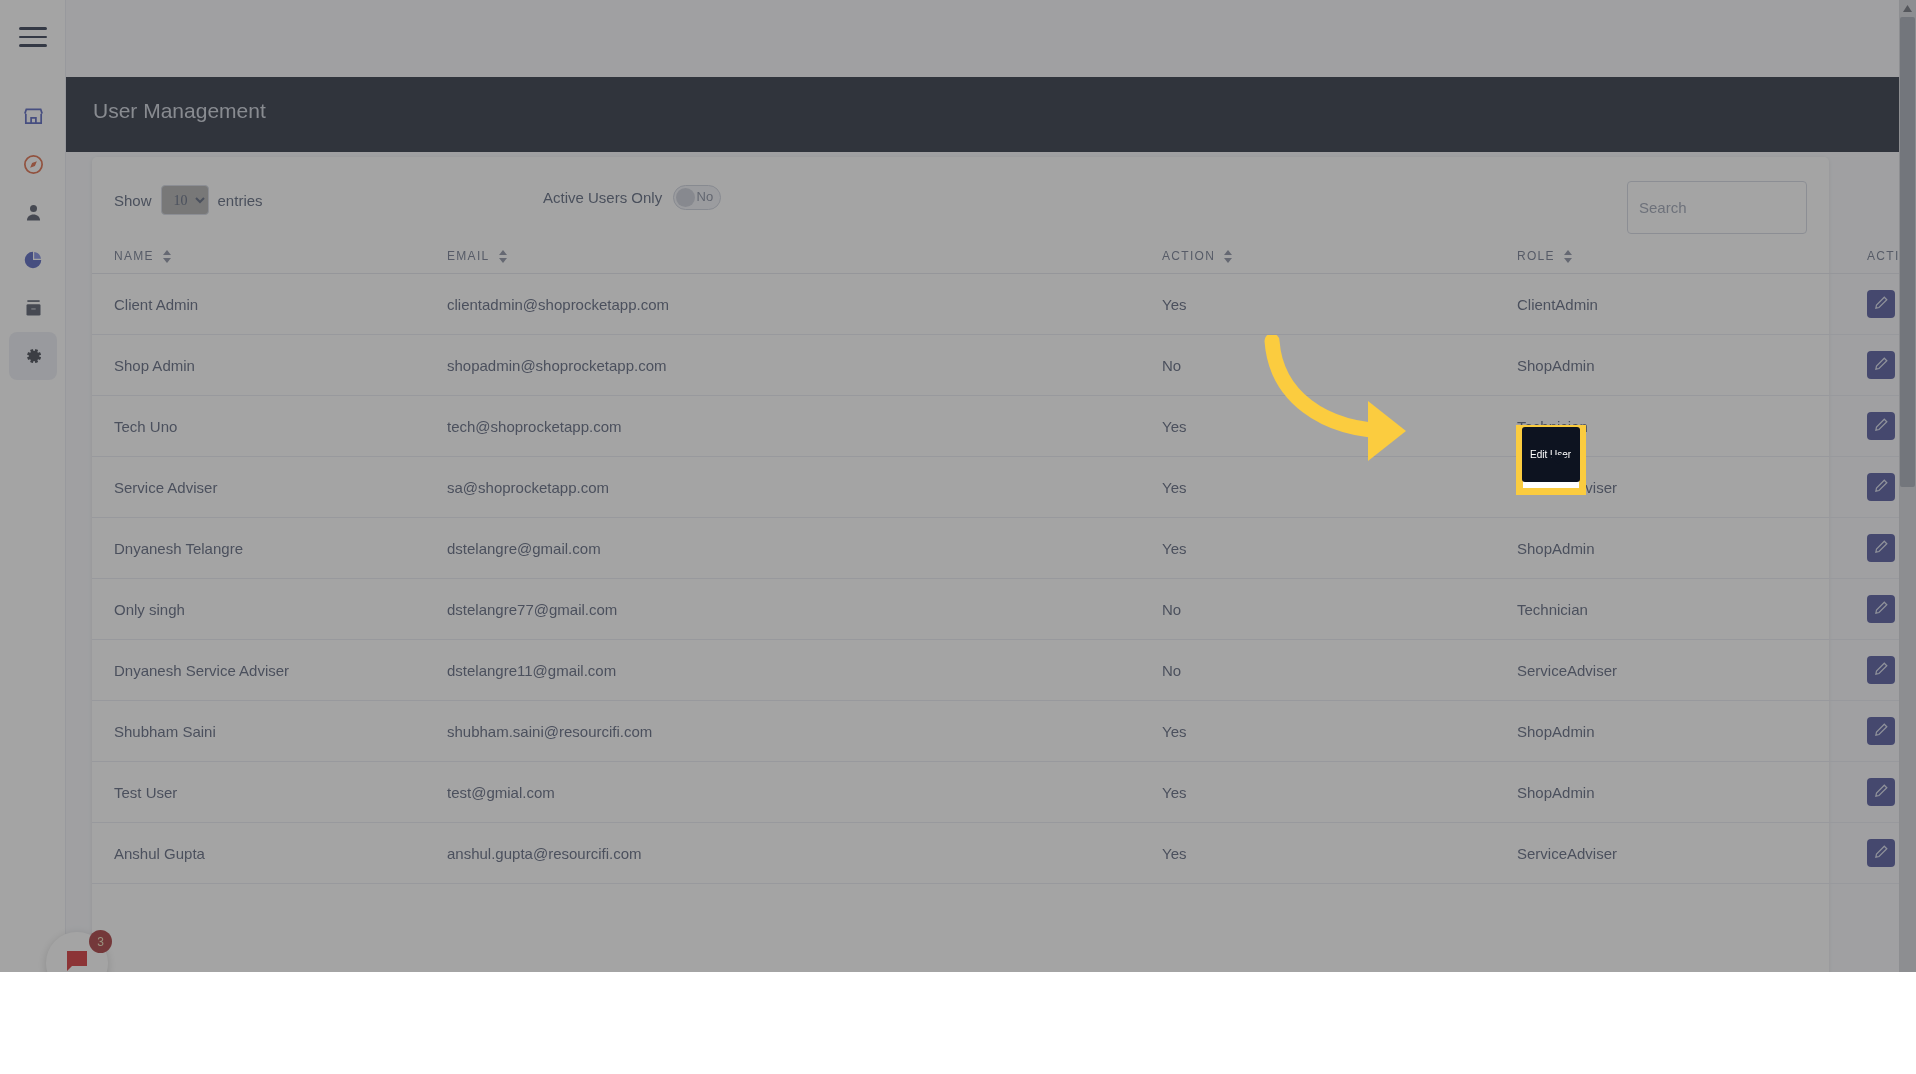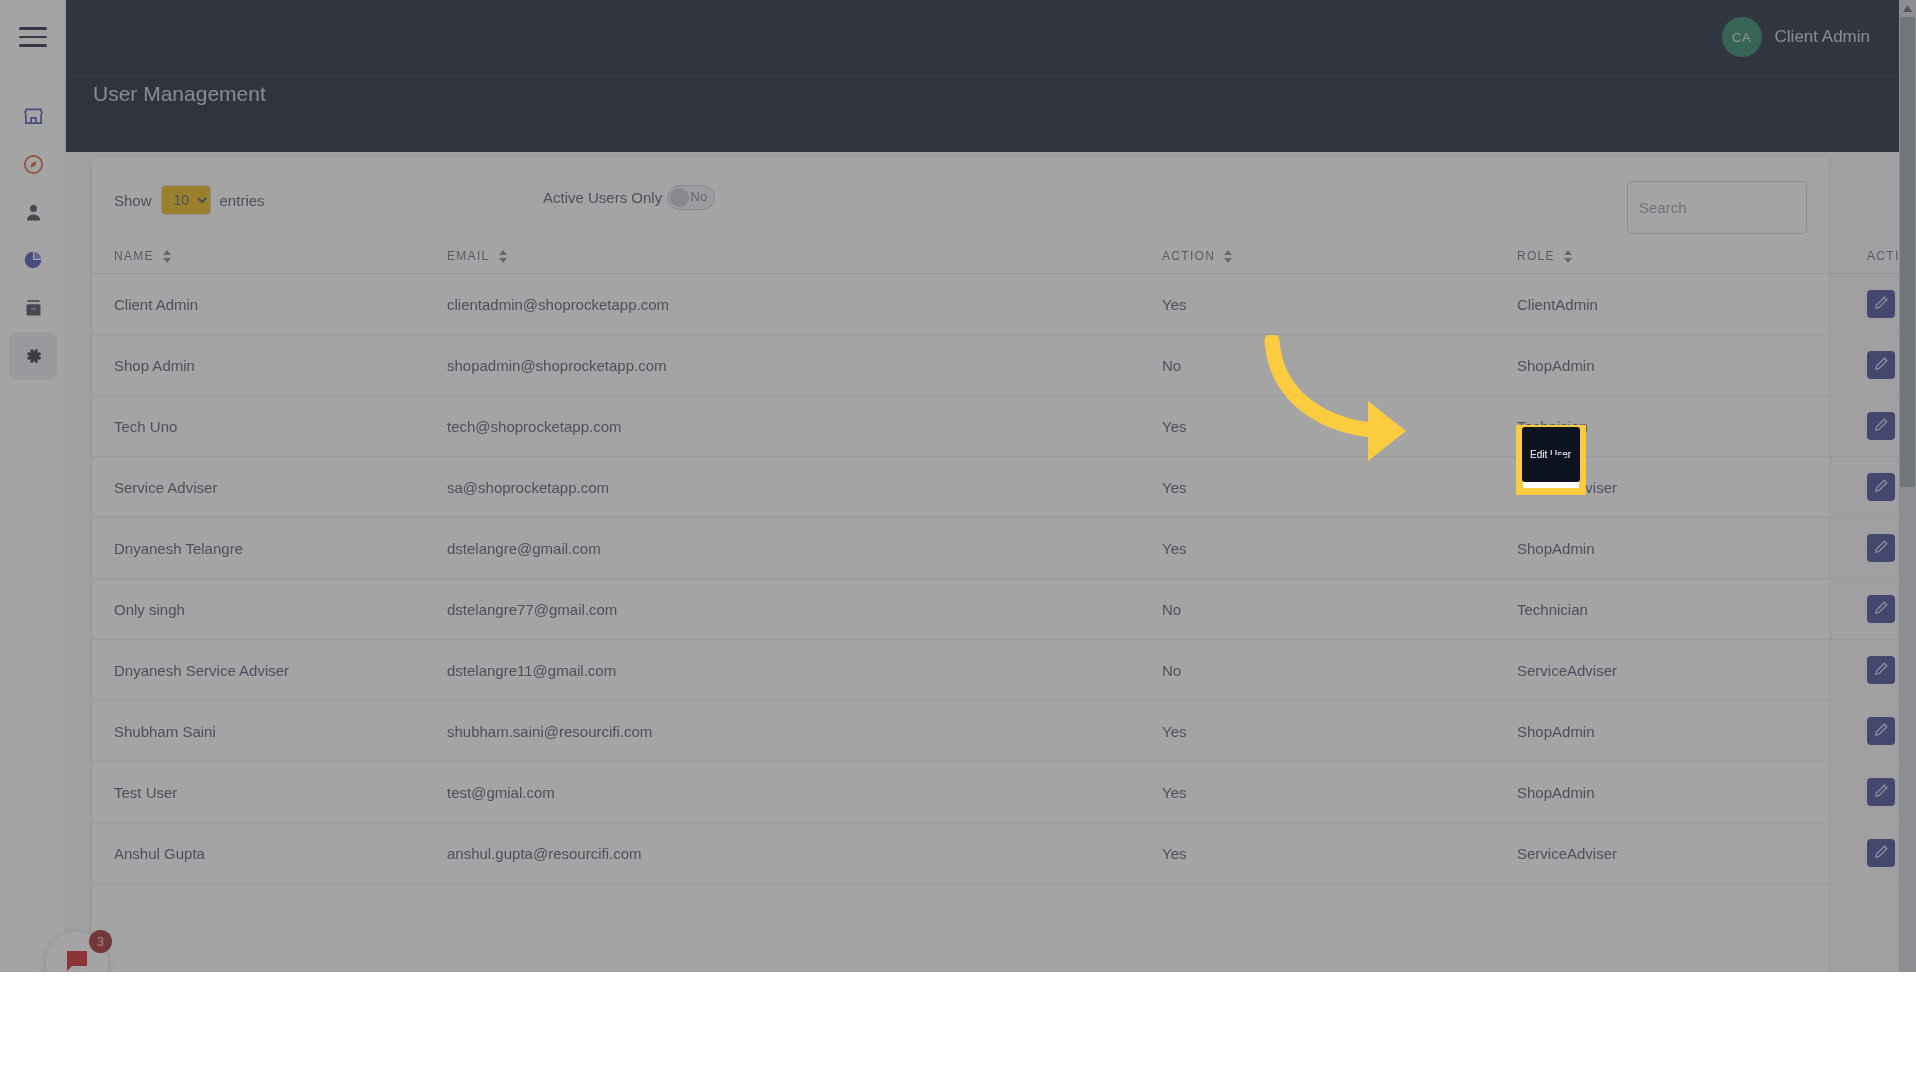--- a/index.html
+++ b/index.html
@@ -96,21 +96,21 @@
 
   
   #page-head {
     position: absolute;
     left: 66px; top: 77px;
     width: 1850px; height: 75px;
     background: #0d1526;
   }
   #page-title {
     position: absolute;
-    left: 27px; top: 5px;
+    left: 27px; top: 22px;
     color: #c4cad6;
     font-size: 21px;
   }
 
   
   #card {
     position: absolute;
     left: 92px; top: 157px;
     width: 1737px;
     min-height: 830px;
@@ -159,32 +159,32 @@
     align-items: center;
     gap: 9px;
     font-size: 15px;
     color: #44506a;
   }
   #entries-select {
     height: 30px;
     padding: 0 4px 0 8px;
     border: 1px solid #ccd2de;
     border-radius: 4px;
-    background: #eab308;
-    font-family: Liberation Sans, sans-serif;
+    background: #a3a3a3;
+    font-family: Liberation Serif, serif;
     font-size: 14px;
     color: #44506a;
     cursor: pointer;
   }
   #active-only {
     position: absolute;
     left: 451px; top: 28px;
     display: flex;
     align-items: center;
-    gap: 5px;
+    gap: 11px;
     font-size: 15px;
     color: #44506a;
   }
   #toggle {
     width: 48px; height: 25px;
     border-radius: 13px;
     border: 1px solid #c3c9d6;
     background: #eceef4;
     position: relative;
     cursor: pointer;
@@ -473,26 +473,20 @@
       <div class="side-icon active" style="top:332px">
         <span>
           <svg width="22" height="22" viewBox="0 0 24 24" fill="#262b38">
             <path d="M12 8.2A3.8 3.8 0 1 0 12 15.8 3.8 3.8 0 0 0 12 8.2zm0 5.9a2.1 2.1 0 1 1 0-4.2 2.1 2.1 0 0 1 0 4.2z"></path>
             <path d="M20.3 13.1l-1.6-.5a6.9 6.9 0 0 0 0-1.2l1.6-.5a.6.6 0 0 0 .4-.8l-.8-2a.6.6 0 0 0-.8-.3l-1.5.7a7 7 0 0 0-.9-.9l.7-1.5a.6.6 0 0 0-.3-.8l-2-.8a.6.6 0 0 0-.8.4l-.5 1.6a6.9 6.9 0 0 0-1.2 0l-.5-1.6a.6.6 0 0 0-.8-.4l-2 .8a.6.6 0 0 0-.3.8l.7 1.5c-.33.27-.63.57-.9.9l-1.5-.7a.6.6 0 0 0-.8.3l-.8 2a.6.6 0 0 0 .4.8l1.6.5a6.9 6.9 0 0 0 0 1.2l-1.6.5a.6.6 0 0 0-.4.8l.8 2a.6.6 0 0 0 .8.3l1.5-.7c.27.33.57.63.9.9l-.7 1.5a.6.6 0 0 0 .3.8l2 .8a.6.6 0 0 0 .8-.4l.5-1.6a6.9 6.9 0 0 0 1.2 0l.5 1.6a.6.6 0 0 0 .8.4l2-.8a.6.6 0 0 0 .3-.8l-.7-1.5c.33-.27.63-.57.9-.9l1.5.7a.6.6 0 0 0 .8-.3l.8-2a.6.6 0 0 0-.4-.8z"></path>
           </svg>
         </span>
       </div>
     </div>
 
-    <div id="topbar">
-      <div id="user-chip">
-        <div id="avatar">CA</div>
-        <div id="user-name">Client Admin</div>
-      </div>
-    </div>
 
     <div id="page-head">
       <div id="page-title">User Management</div>
     </div>
 
     <div id="card">
 
 
       <div id="toolbar">
 

